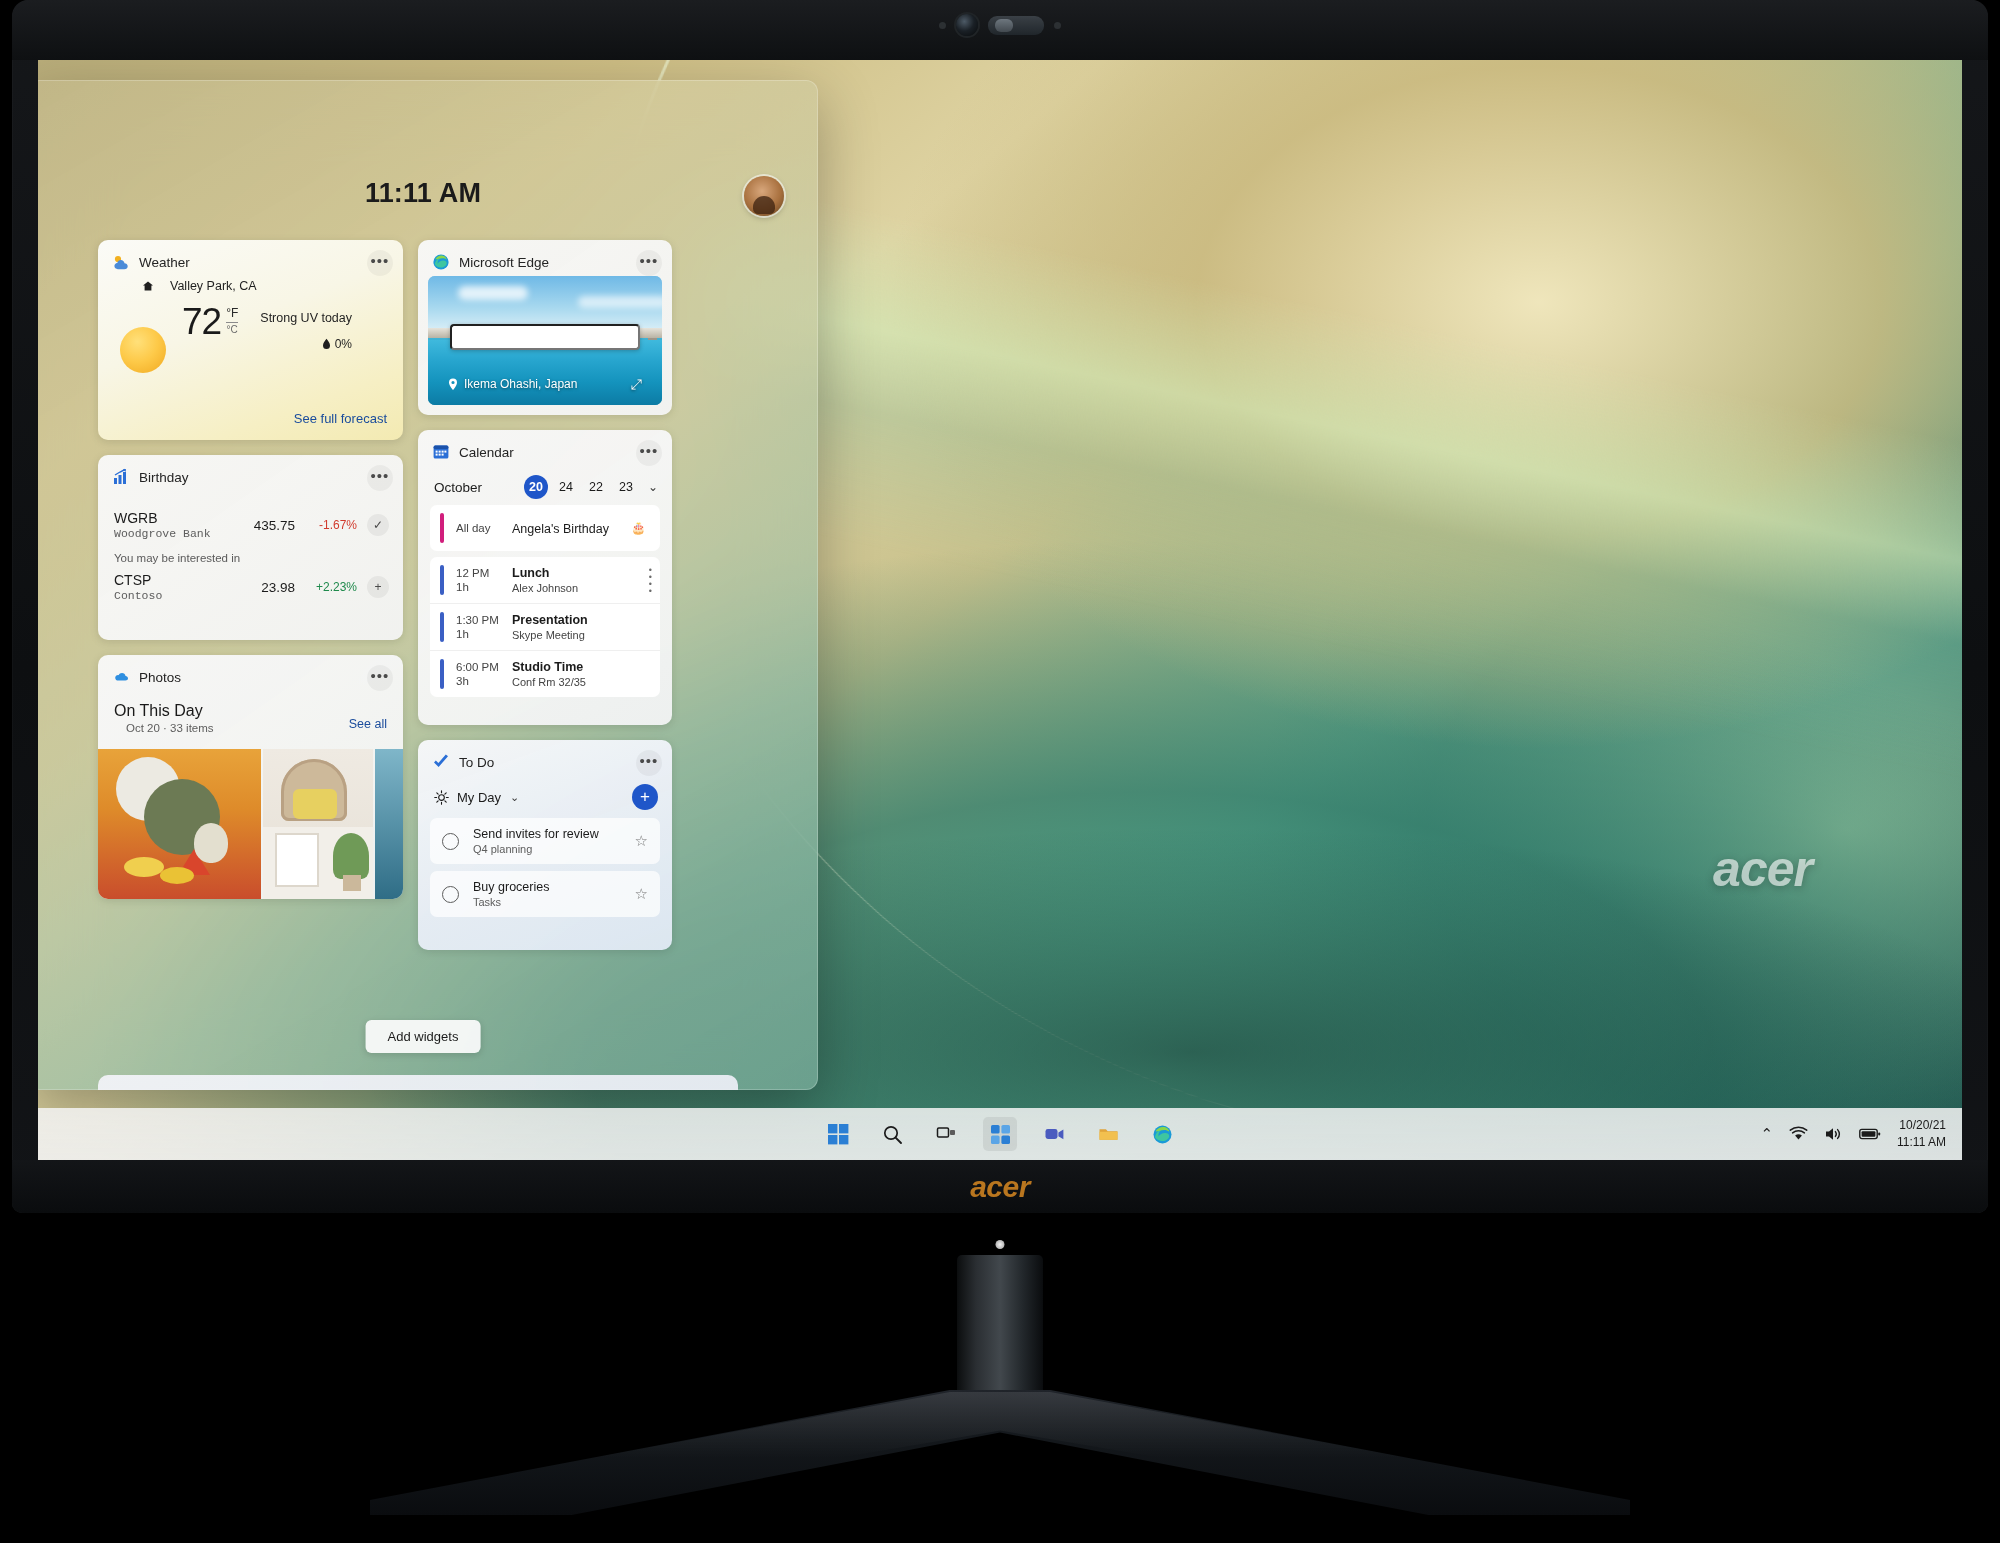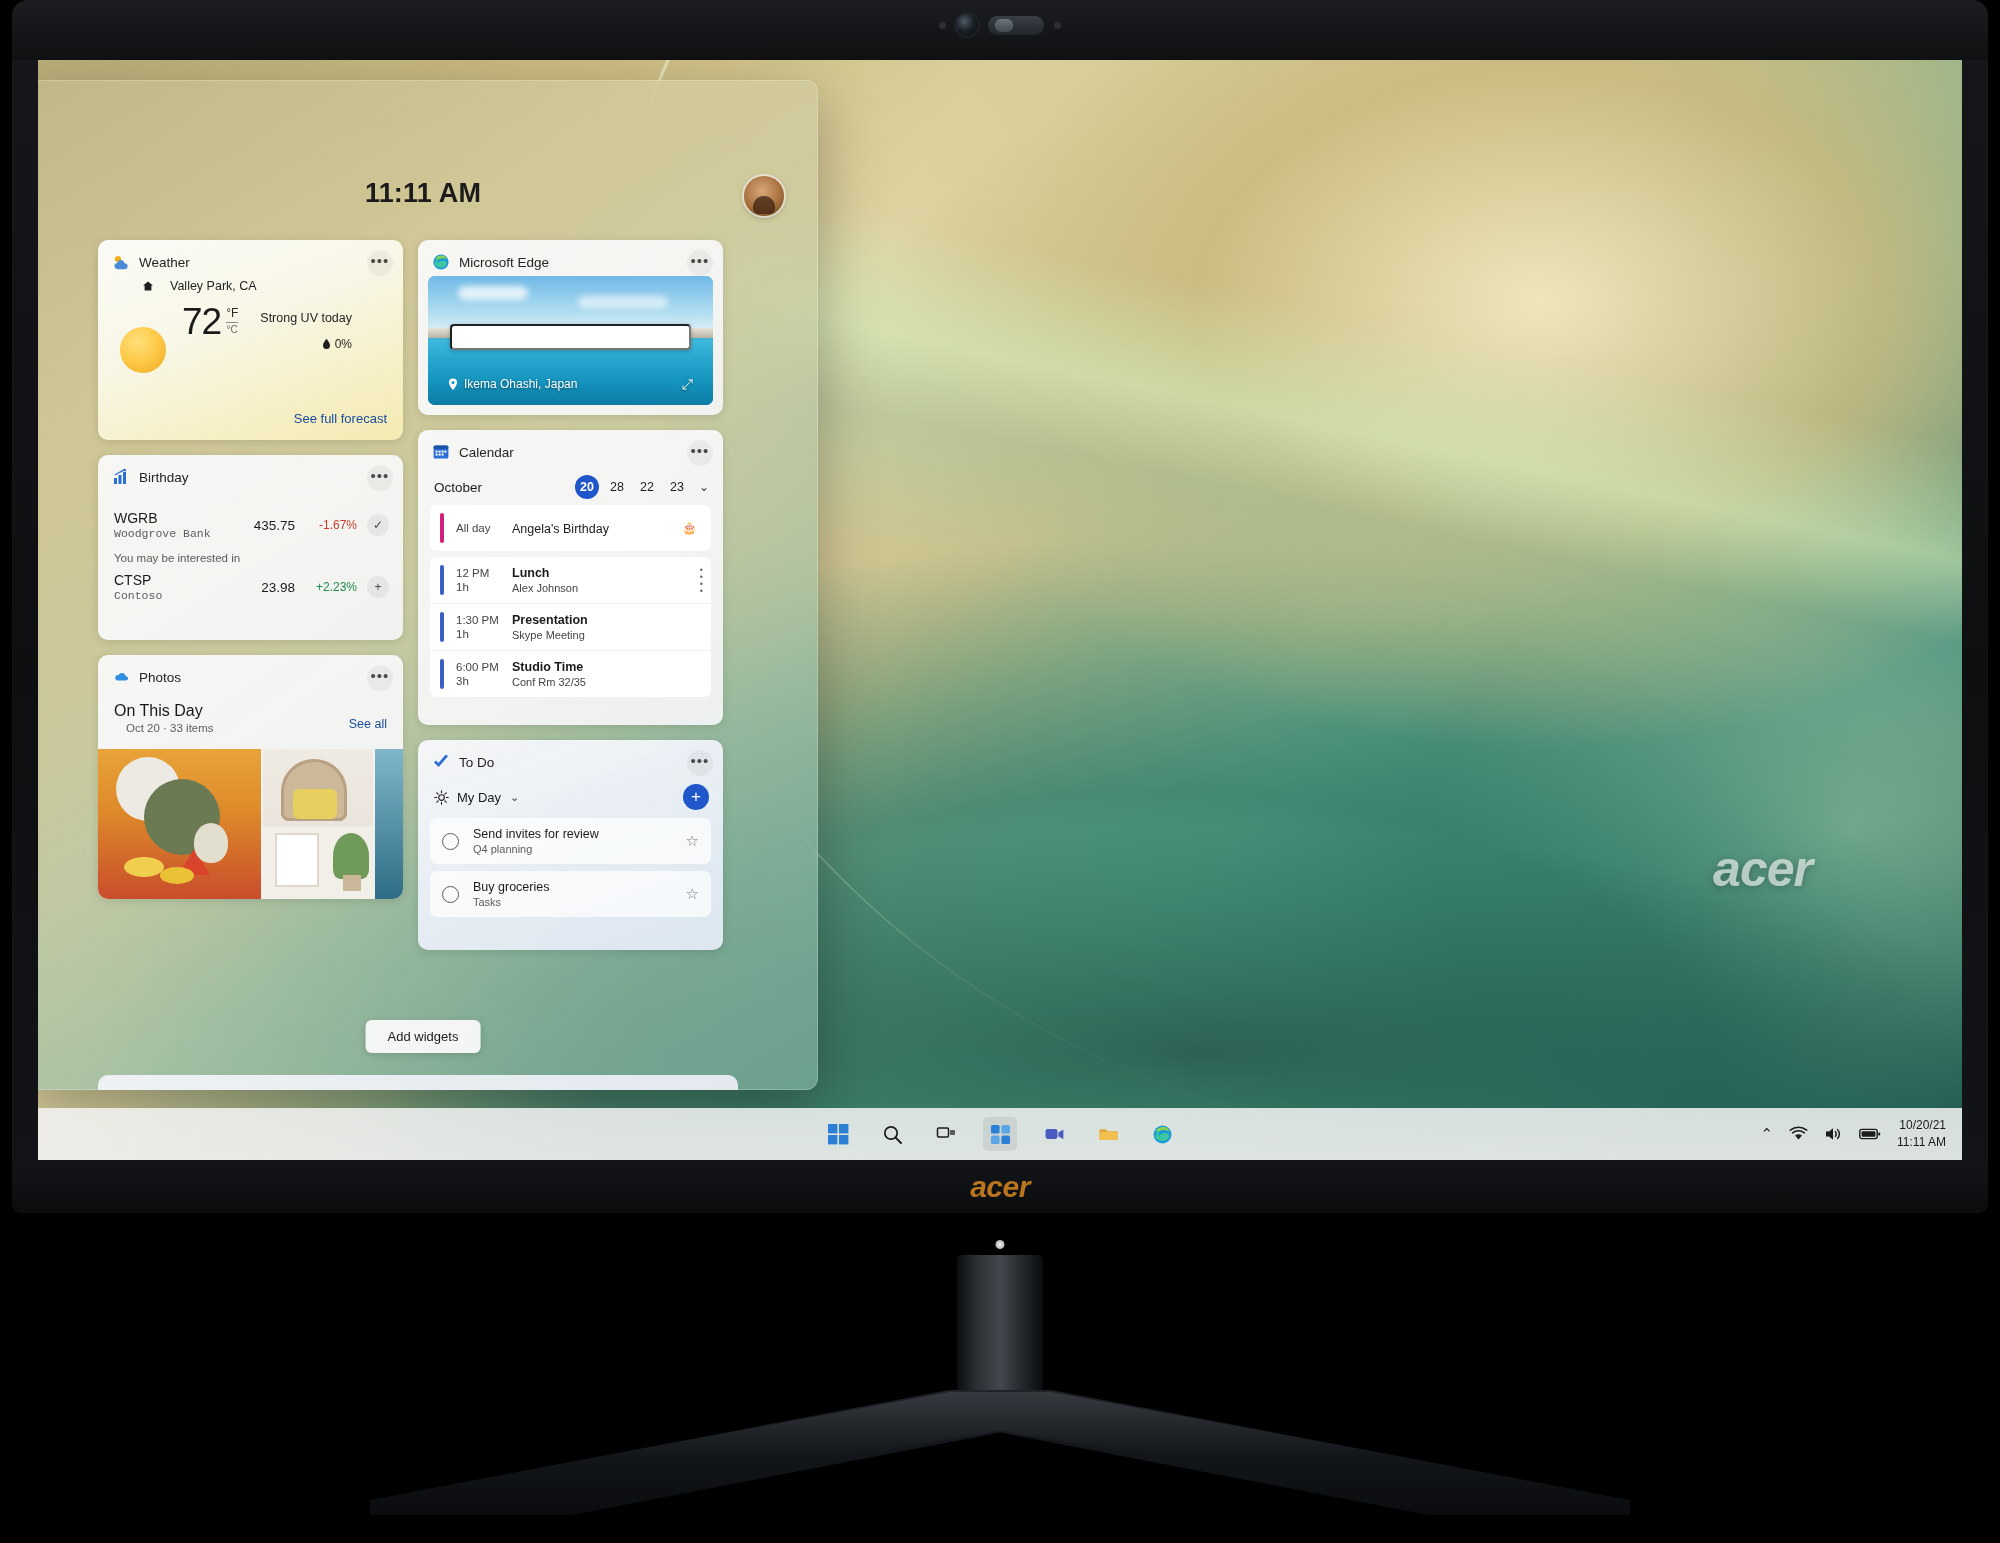--- a/index.html
+++ b/index.html
@@ -101,21 +101,21 @@
     box-shadow: 0 0 0 2px rgba(255,255,255,.55), 0 2px 6px rgba(0,0,0,.25);
     overflow: hidden;
   }
   .wp-avatar:after {
     content:''; position:absolute; left:9px; top:20px; width:22px; height:18px;
     border-radius: 12px 12px 6px 6px; background: rgba(60,34,16,.75);
   }
 
   .board { position: absolute; left: 70px; top: 160px; width: 640px; }
   .col-left  { position: absolute; left: 0;   top: 0;  width: 305px; }
-  .col-right { position: absolute; left: 320px; top: 0; width: 305px; }
+  .col-right { position: absolute; left: 320px; top: 0; width: 254px; }
 
   .widget {
     background: linear-gradient(145deg, rgba(250,250,252,.92) 0%, rgba(246,246,248,.90) 100%);
     border-radius: 10px;
     box-shadow: 0 2px 10px rgba(0,0,0,.12);
     position: relative; overflow: hidden; margin-bottom: 15px;
   }
   .w-head {
     display: flex; align-items: center; gap: 9px;
     padding: 13px 14px 4px 14px;
@@ -494,21 +494,21 @@
                   <rect x="9.6" y="10.6" width="2" height="2"></rect>
                 </g>
               </svg>
               <span class="w-title">Calendar</span>
             </div>
             <div class="w-more">•••</div>
 
             <div class="cal-strip">
               <span class="cal-month">October</span>
               <span class="cal-day sel">20</span>
-              <span class="cal-day">28</span>
+              <span class="cal-day">24</span>
               <span class="cal-day">22</span>
               <span class="cal-day">23</span>
               <span class="cal-chev">⌄</span>
             </div>
 
             <div class="cal-allday">
               <div class="cal-ev">
                 <div class="ev-bar" style="background:#d11e7c"></div>
                 <div class="ev-time">
                   <div class="ev-t1">All day</div>

